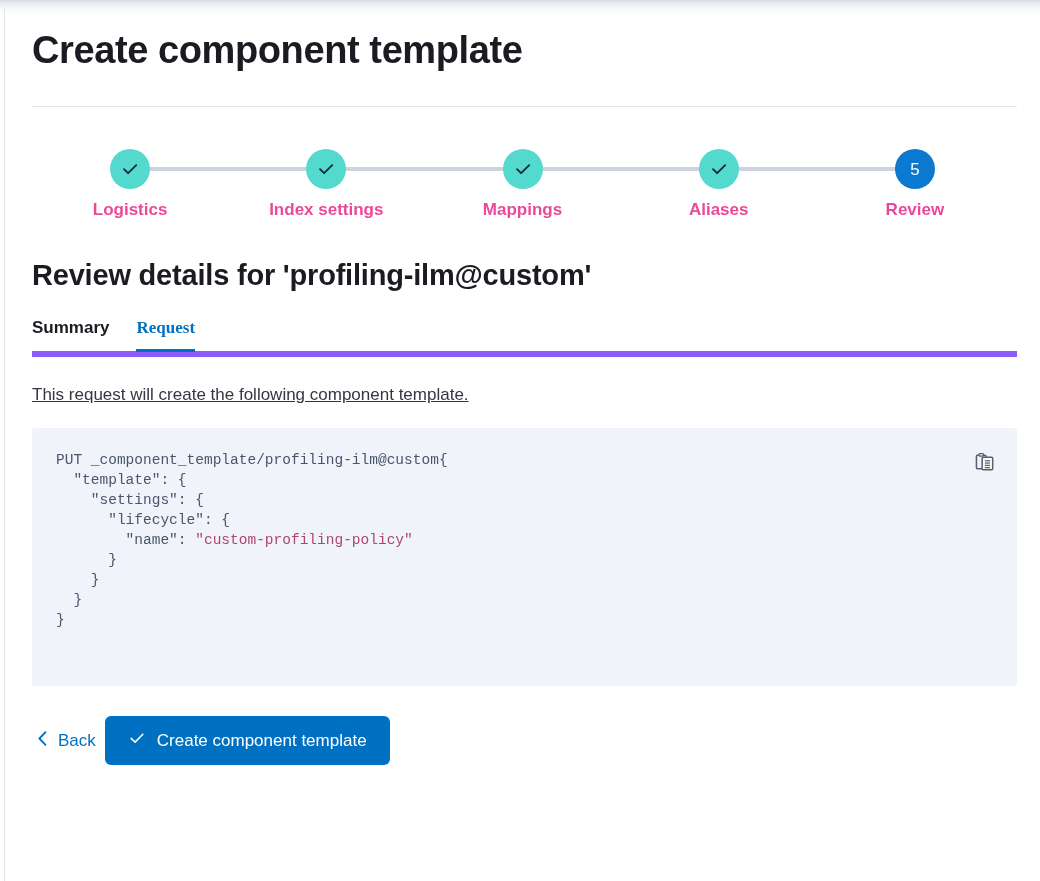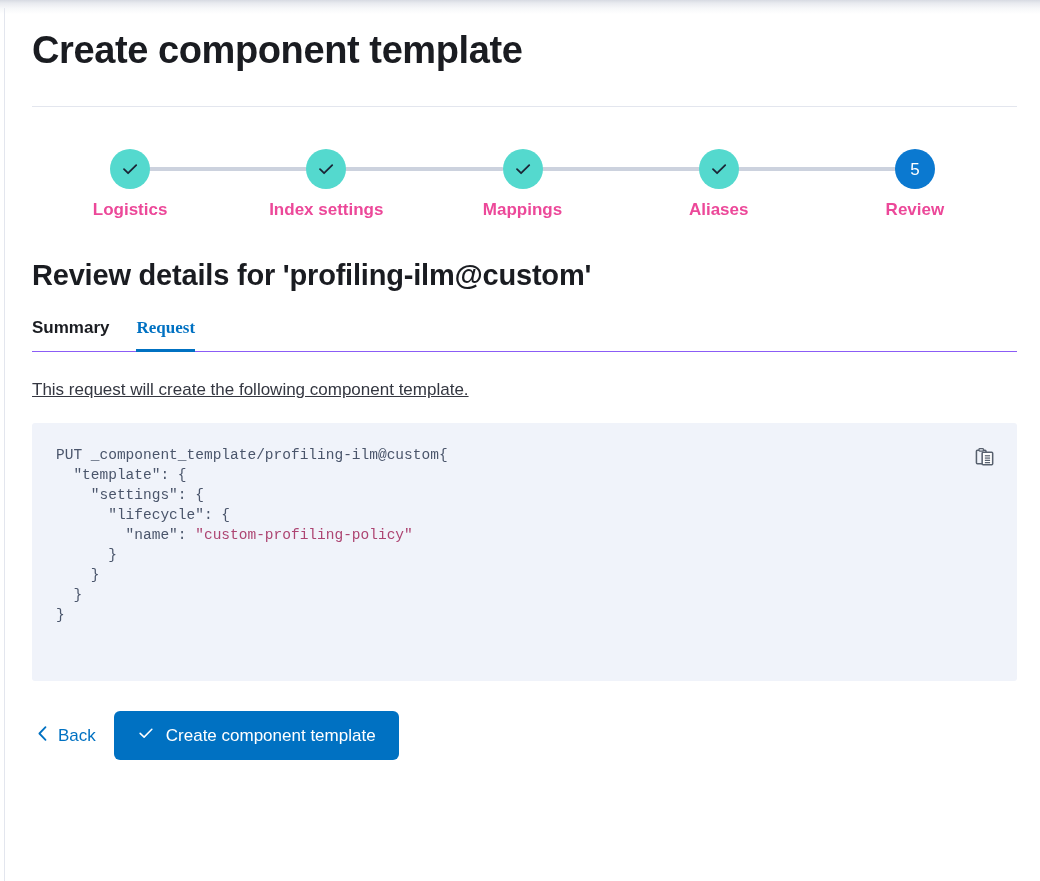--- a/index.html
+++ b/index.html
@@ -120,21 +120,21 @@
     letter-spacing: -0.2px;
     color: #1a1c21;
   }
 
   .tabs {
     margin: 26px 0 0 27px;
     width: 985px;
     display: flex;
     align-items: flex-end;
     gap: 27px;
-    border-bottom: 1px solid #8b5cf6;
+    border-bottom: 6px solid #8b5cf6;
   }
   .tab {
     font-size: 17px;
     font-weight: 700;
     padding: 0 0 11px 0;
     cursor: pointer;
     border-bottom: 3px solid transparent;
     margin-bottom: -1px;
     background: none;
     border-left: none; border-right: none; border-top: none;
@@ -186,21 +186,21 @@
     background: none;
     border: none;
     padding: 0;
   }
 
   
   .actions {
     margin: 30px 0 0 27px;
     display: flex;
     align-items: center;
-    gap: 14px;
+    gap: 5px;
   }
   .back-btn {
     display: inline-flex;
     align-items: center;
     gap: 9px;
     background: none;
     border: none;
     padding: 6px 4px;
     font-family: inherit;
     font-size: 17px;

